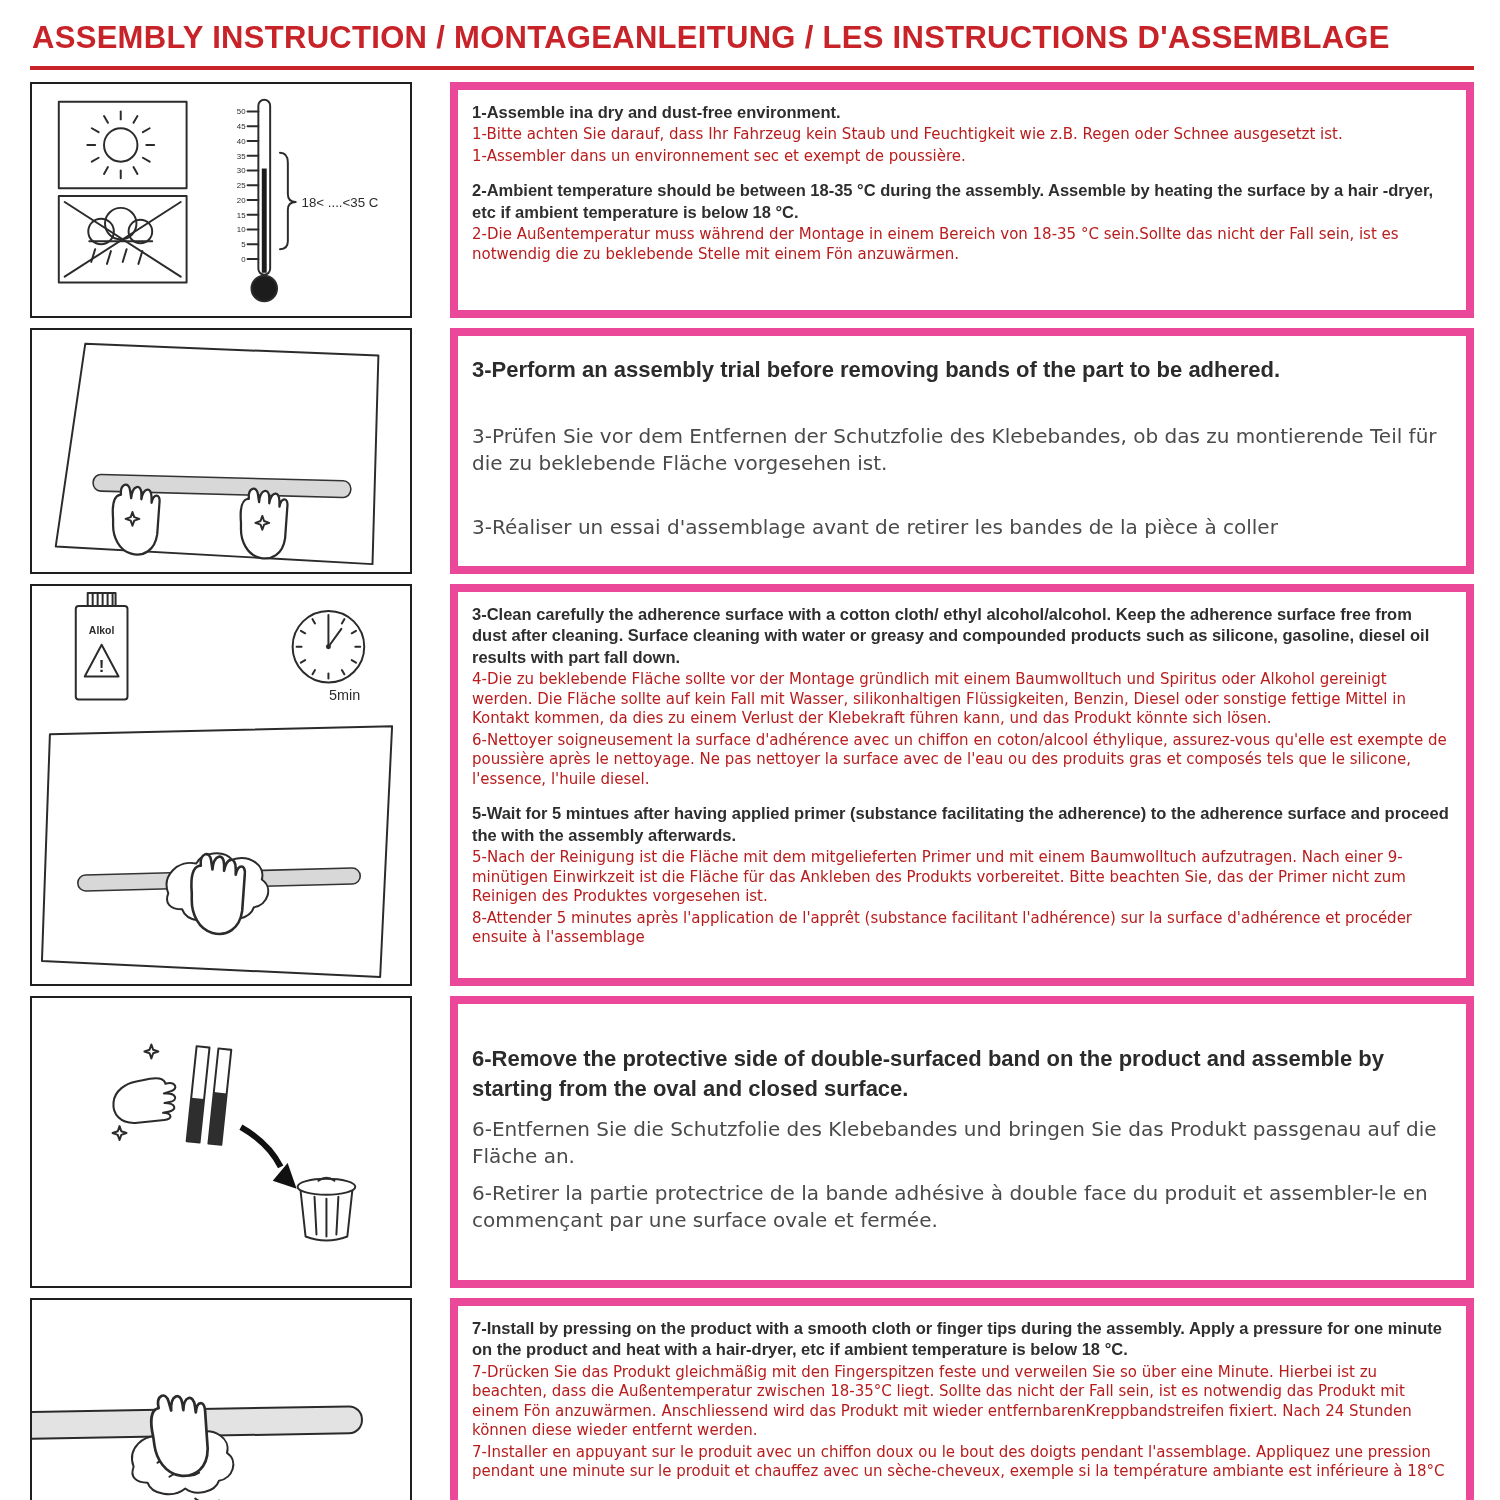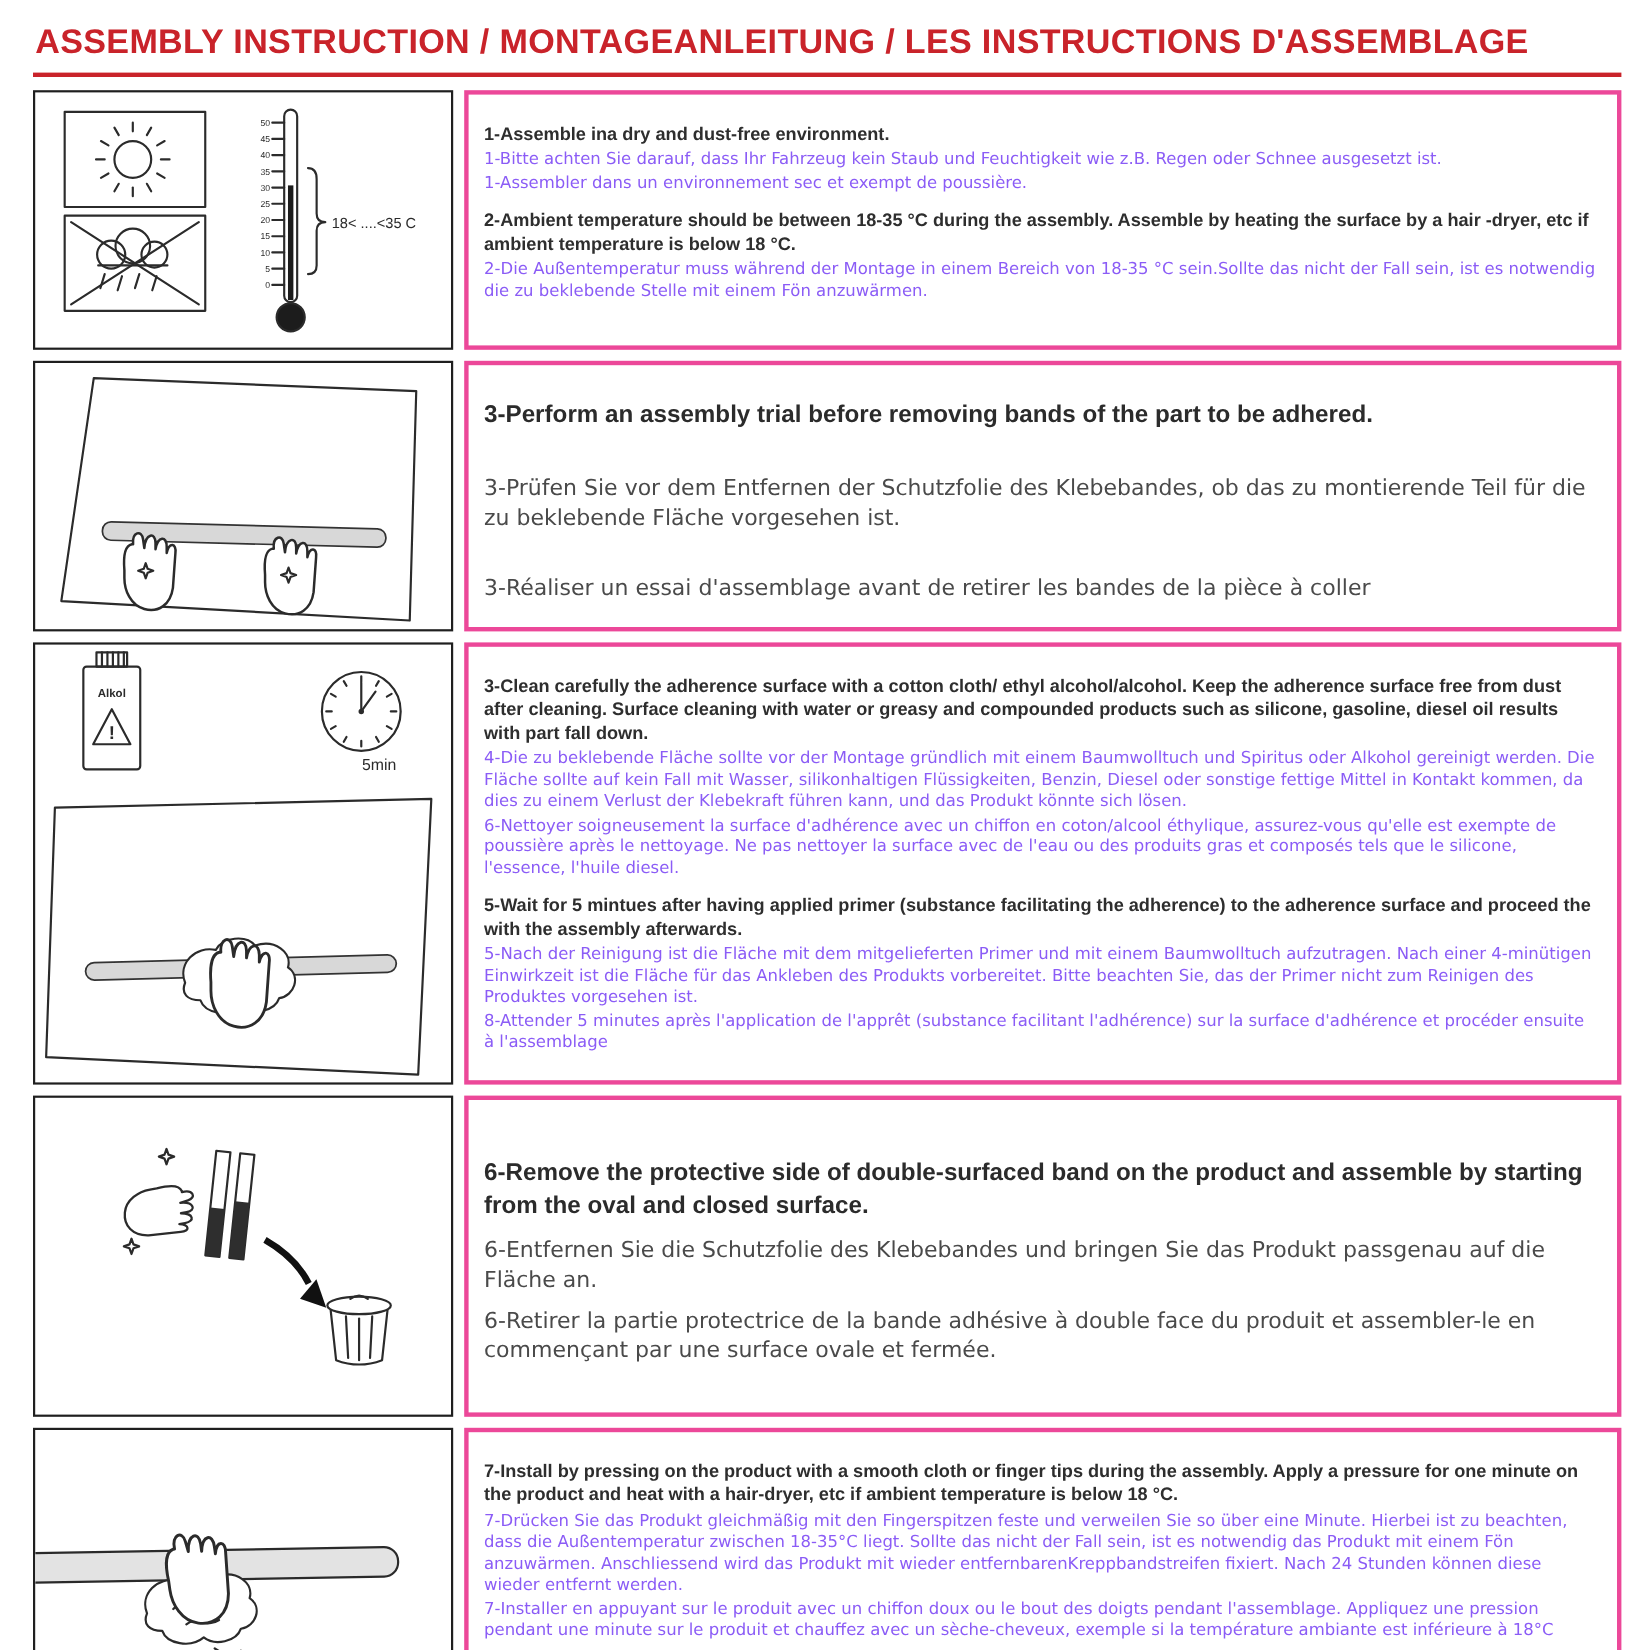--- a/index.html
+++ b/index.html
@@ -4,22 +4,22 @@
 <style>
   * { margin:0; padding:0; box-sizing:border-box; }
   html,body { width:1500px; height:1500px; background:#fff; overflow:hidden; }
   body { font-family:"Liberation Sans", sans-serif; color:#3f3f3f; }
   .page { padding:16px 26px 10px 30px; }
   .title { font-size:31px; font-weight:800; color:#c9232a; letter-spacing:.3px; margin:4px 0 10px 2px; white-space:nowrap; }
   .title-rule { border-top:4px solid #c9232a; margin:0 0 12px 0; }
   .row { display:flex; gap:10px; margin-bottom:10px; }
   .fig-box { width:382px; min-width:382px; border:2px solid #1f1f1f; background:#fff; overflow:hidden; }
   .fig-box svg { width:100%; height:100%; display:block; }
-  .text-box { flex:1; border:4px solid #ec4899; padding:26px 16px 8px 14px; overflow:hidden; background:#fff; position:relative; }
-  .text-box p { font-size:15px; line-height:1.3; color:#8b5cf6; margin:0 0 2px 0; font-family:"DejaVu Sans", sans-serif; }
+  .text-box { flex:1; border:8px solid #ec4899; padding:12px 16px 8px 14px; overflow:hidden; background:#fff; position:relative;margin-left:28px; }
+  .text-box p { font-size:15px; line-height:1.3; color:#b91c1c; margin:0 0 2px 0; font-family:"DejaVu Sans", sans-serif; }
   .text-box p.b { font-family:"Liberation Sans", sans-serif; font-weight:700; font-size:16.5px; color:#2e2e2e; }
   .gap { height:12px; }
   .text-box.large { display:flex; flex-direction:column; justify-content:center; }
   .text-box.large p { font-size:20px; line-height:1.35; margin:0 0 10px 0; color:#4a4a4a; }
   .text-box.large p.b { font-size:22px; color:#2b2b2b; margin-bottom:12px; }
   .r1 .fig-box, .r1 .text-box { height:236px; }
   .r2 .fig-box, .r2 .text-box { height:246px;gap:27px; }
   .r3 .fig-box, .r3 .text-box { height:402px; }
   .r4 .fig-box, .r4 .text-box { height:292px; }
   .r5 .fig-box, .r5 .text-box { height:272px; }
@@ -189,21 +189,21 @@
         </g>
         <path transform="translate(158,258) scale(1.3)" class="skw" d="M2,38 C1,26 3,18 8,17 L9,17 C8,7 16,5 17,13 L18,20 C19,8 27,7 27,16 L27,21 C29,10 36,10 36,19 L36,24 C38,15 44,16 43,24 L41,52 C39,66 29,72 18,69 C7,66 2,54 2,44 Z"></path>
       </svg>
     </div>
     <div class="text-box">
       <p class="b">3-Clean carefully the adherence surface with a cotton cloth/ ethyl alcohol/alcohol. Keep the adherence surface free from dust after cleaning. Surface cleaning with water or greasy and compounded products such as silicone, gasoline, diesel oil results with part fall down.</p>
       <p>4-Die zu beklebende Fläche sollte vor der Montage gründlich mit einem Baumwolltuch und Spiritus oder Alkohol gereinigt werden. Die Fläche sollte auf kein Fall mit Wasser, silikonhaltigen Flüssigkeiten, Benzin, Diesel oder sonstige fettige Mittel in Kontakt kommen, da dies zu einem Verlust der Klebekraft führen kann, und das Produkt könnte sich lösen.</p>
       <p>6-Nettoyer soigneusement la surface d'adhérence avec un chiffon en coton/alcool éthylique, assurez-vous qu'elle est exempte de poussière après le nettoyage. Ne pas nettoyer la surface avec de l'eau ou des produits gras et composés tels que le silicone, l'essence, l'huile diesel.</p>
       <div class="gap"></div>
       <p class="b">5-Wait for 5 mintues after having applied primer (substance facilitating the adherence) to the adherence surface and proceed the with the assembly afterwards.</p>
-      <p>5-Nach der Reinigung ist die Fläche mit dem mitgelieferten Primer und mit einem Baumwolltuch aufzutragen. Nach einer 4-minütigen Einwirkzeit ist die Fläche für das Ankleben des Produkts vorbereitet. Bitte beachten Sie, das der Primer nicht zum Reinigen des Produktes vorgesehen ist.</p>
+      <p>5-Nach der Reinigung ist die Fläche mit dem mitgelieferten Primer und mit einem Baumwolltuch aufzutragen. Nach einer 9-minütigen Einwirkzeit ist die Fläche für das Ankleben des Produkts vorbereitet. Bitte beachten Sie, das der Primer nicht zum Reinigen des Produktes vorgesehen ist.</p>
       <p>8-Attender 5 minutes après l'application de l'apprêt (substance facilitant l'adhérence) sur la surface d'adhérence et procéder ensuite à l'assemblage</p>
     </div>
   </div>
 
   <div class="row r4">
     <div class="fig-box">
       <svg viewBox="0 0 380 226">
         <g transform="rotate(6 175 70)">
           <rect x="160" y="18" width="13" height="96" class="skw"></rect>
           <rect x="160" y="70" width="13" height="44" fill="#2e2e2e"></rect>

